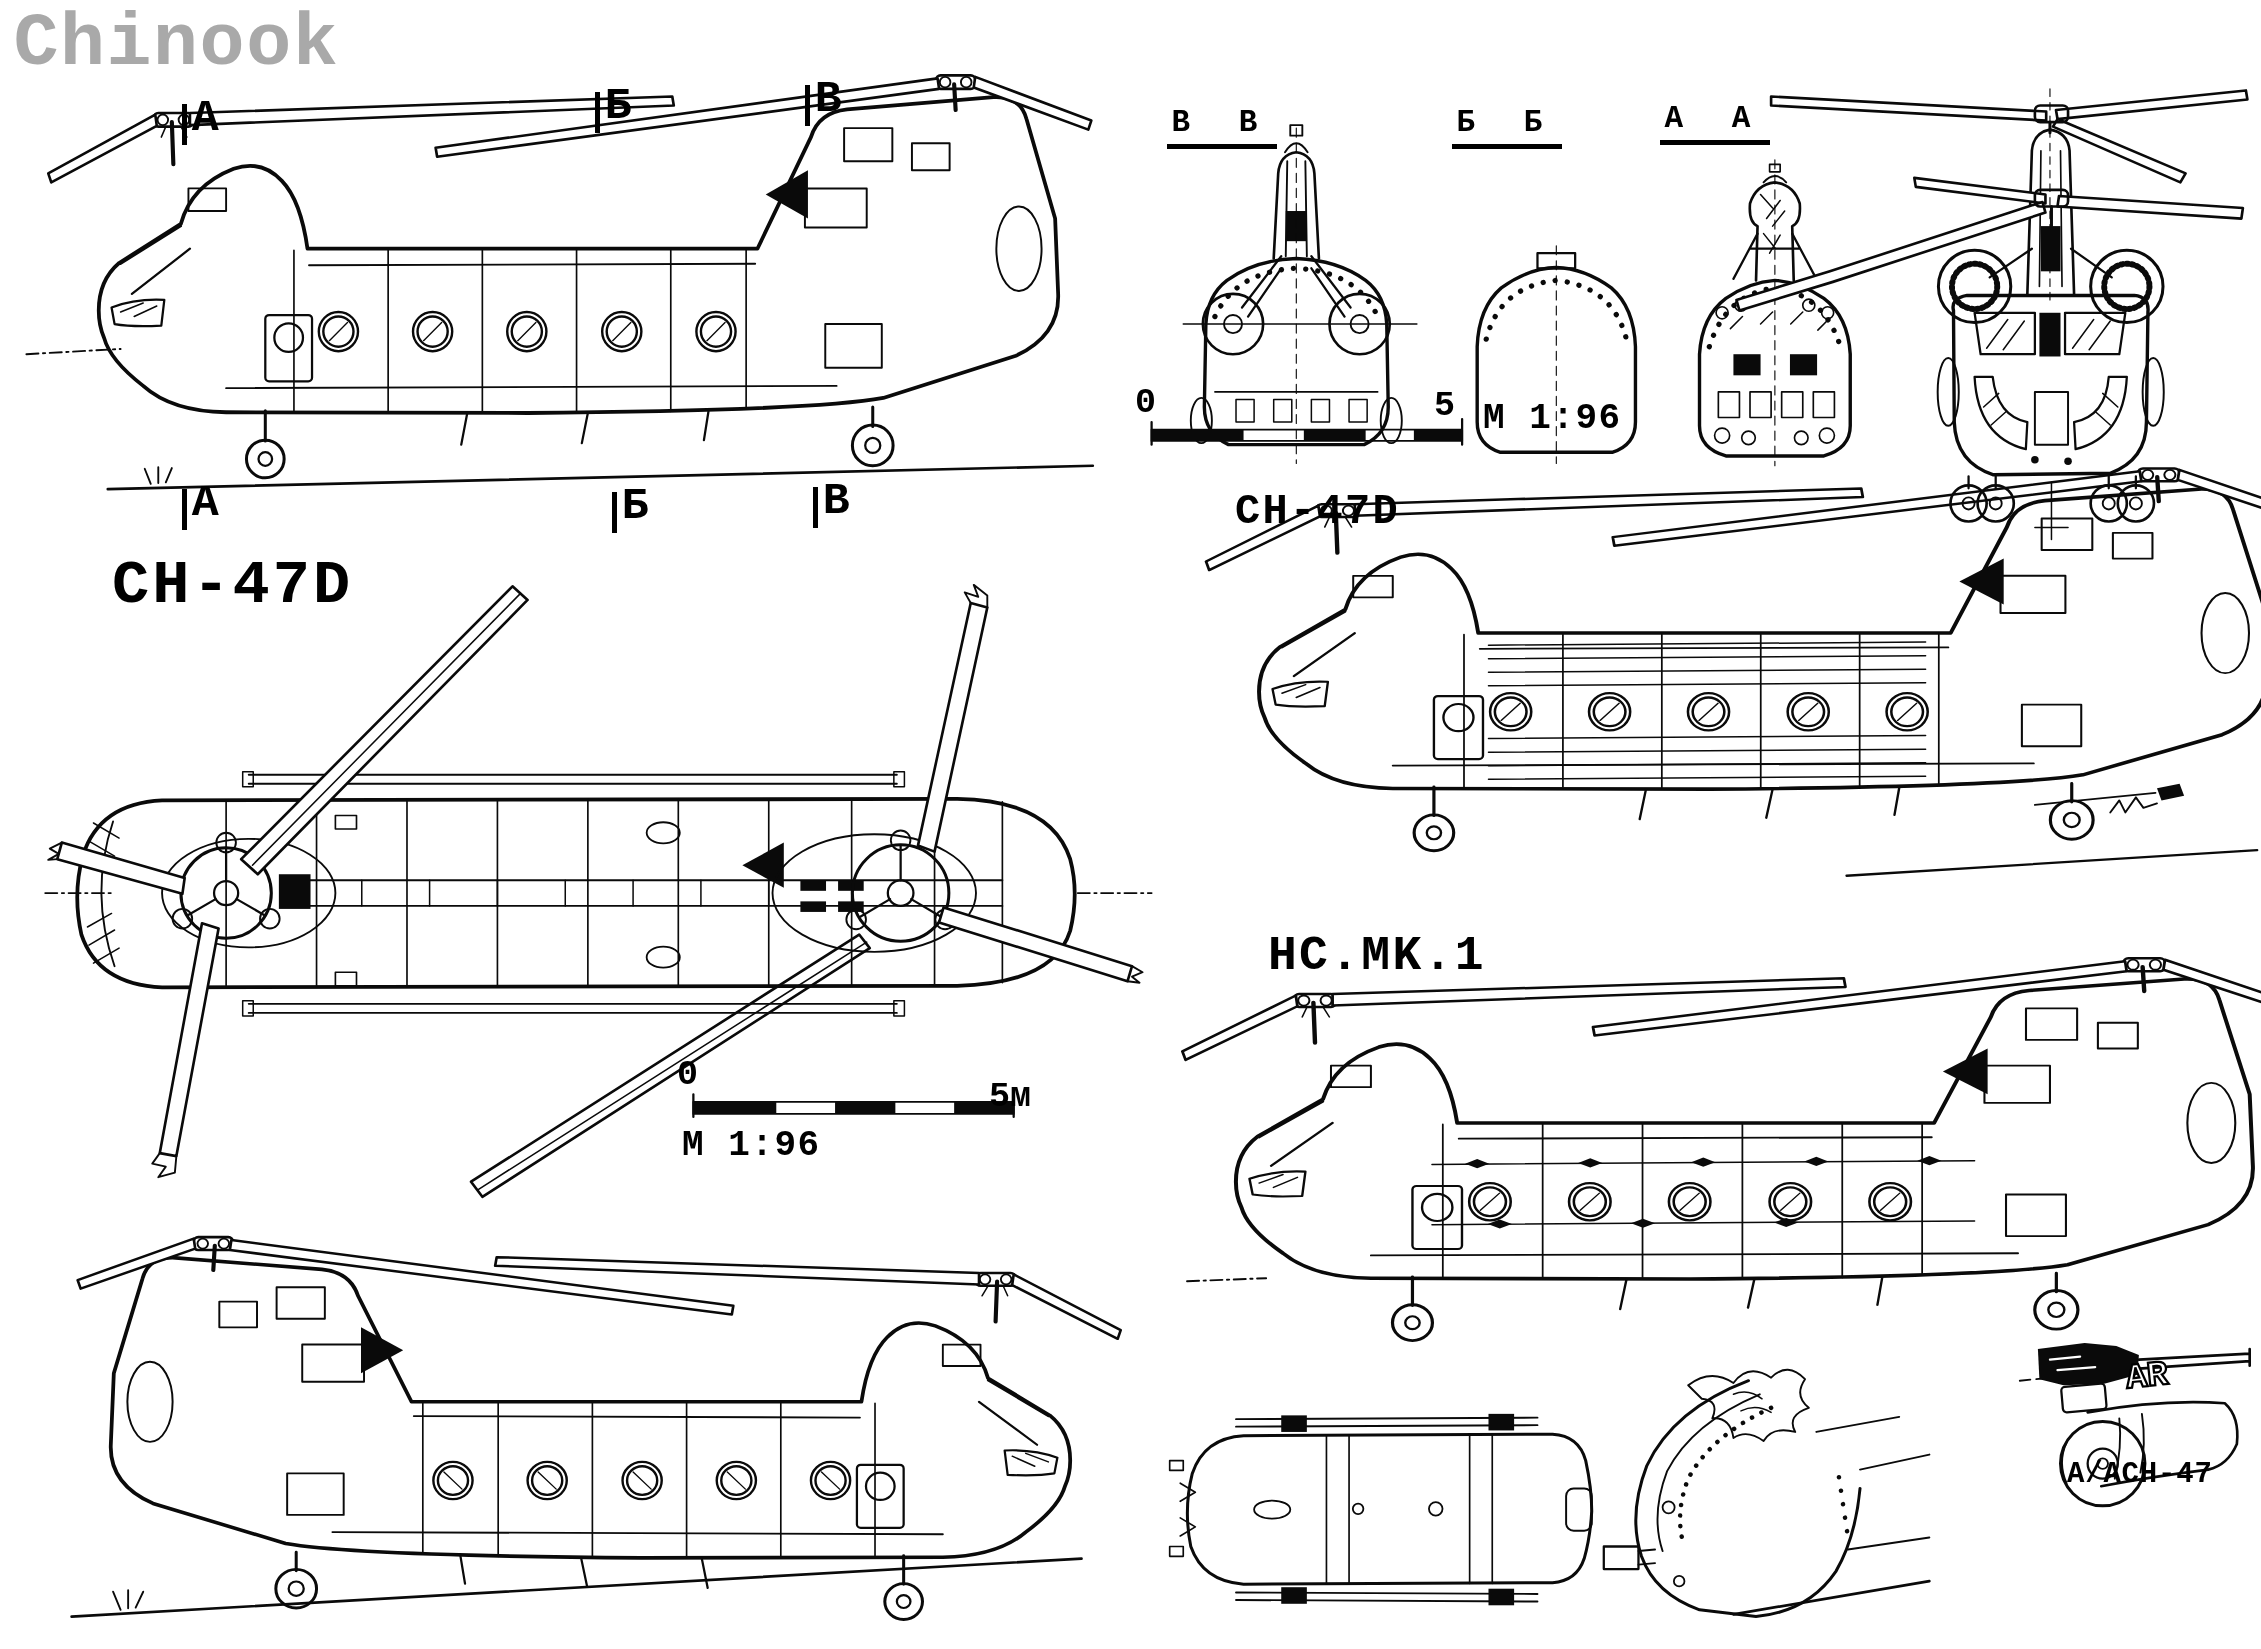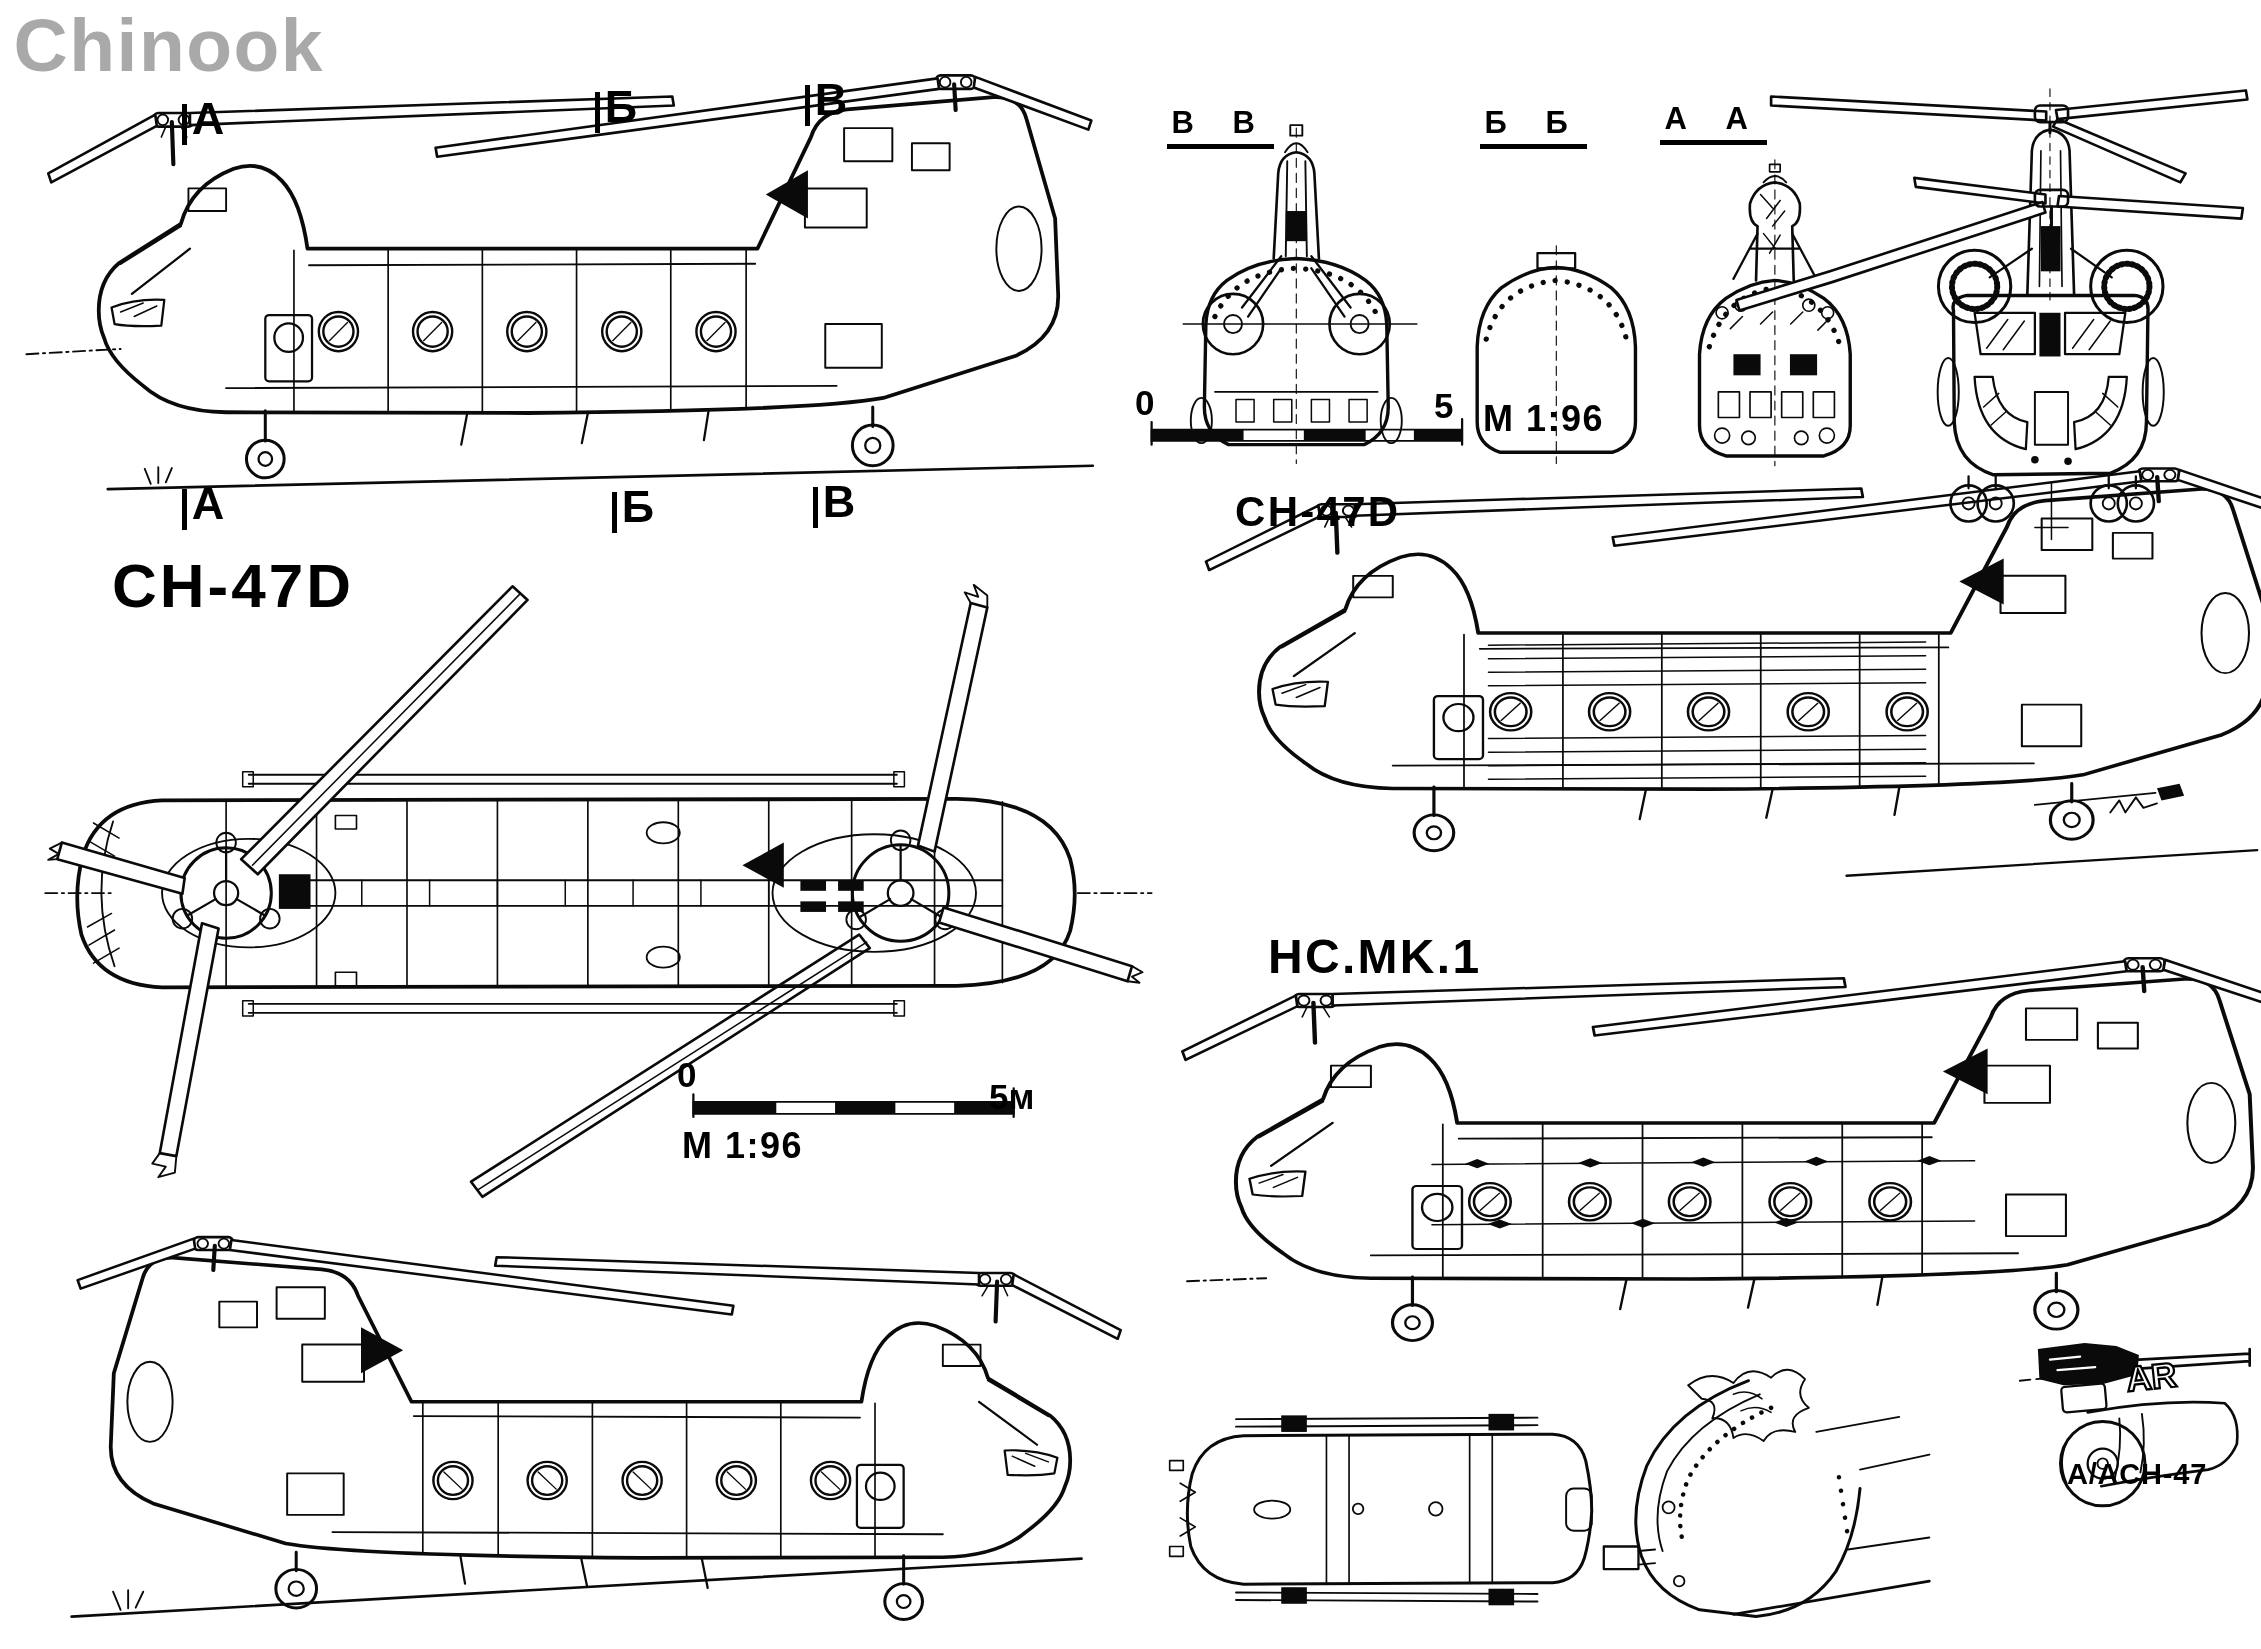--- a/index.html
+++ b/index.html
@@ -1,17 +1,17 @@
 <!DOCTYPE html>
 <html style="font-size:12px"><head>
 <meta charset="utf-8">
 <style>
   html,body{margin:0;padding:0;background:#fff;}
   .page{position:relative;width:2261px;height:1649px;background:#fff;overflow:hidden;
-        font-family:Liberation Sans, sans-serif;color:#000;}
+        font-family:Liberation Mono, monospace;color:#000;}
   svg.art{position:absolute;left:0;top:0;width:2261px;height:1649px;}
   .lbl{position:absolute;font-weight:bold;white-space:nowrap;}
   .title{left:13.6px;top:1.5px;font-size:75px;letter-spacing:1.5px;color:#a9a9a9;}
   .big-model{left:112px;top:550px;font-size:62px;letter-spacing:3px;}
   .cutaway-model{left:1235px;top:488px;font-size:42px;letter-spacing:2.3px;}
   .hc-model{left:1268px;top:929px;font-size:48px;letter-spacing:2.3px;}
   .ach-model{left:2067px;top:1458px;font-size:29px;letter-spacing:0.8px;}
   .pod-marking{left:2126px;top:1357px;font-size:35px;color:#fff;
                -webkit-text-stroke:2.3px #000;transform:rotate(-6deg);}
   .marker{position:absolute;display:flex;align-items:flex-start;gap:5.3px;}
@@ -408,21 +408,21 @@
 <div class="marker" style="left:612px;top:484px;">
   <span class="tick"></span>
   <span class="letter">Б</span>
 </div>
 <div class="marker" style="left:813px;top:479px;">
   <span class="tick"></span>
   <span class="letter">В</span>
 </div>
 
 <div class="lbl xlabel" style="left:1167px;top:107px;">В В</div>
-<div class="lbl xlabel" style="left:1452px;top:107px;margin-left:28px;">Б Б</div>
+<div class="lbl xlabel" style="left:1452px;top:107px;">Б Б</div>
 <div class="lbl xlabel" style="left:1660px;top:103px;">А А</div>
 
 <div class="scale-num" style="left:1135px;top:383px;">0</div>
 <div class="scale-num" style="left:1434px;top:386px;">5</div>
 <div class="scale-ratio" style="left:1483px;top:398px;">M 1:96</div>
 
 <div class="scale-num" style="left:677px;top:1055px;">0</div>
 <div class="scale-num" style="left:989px;top:1052px;margin-top:25px;">5м</div>
 <div class="scale-ratio" style="left:682px;top:1125px;">M 1:96</div>
 

